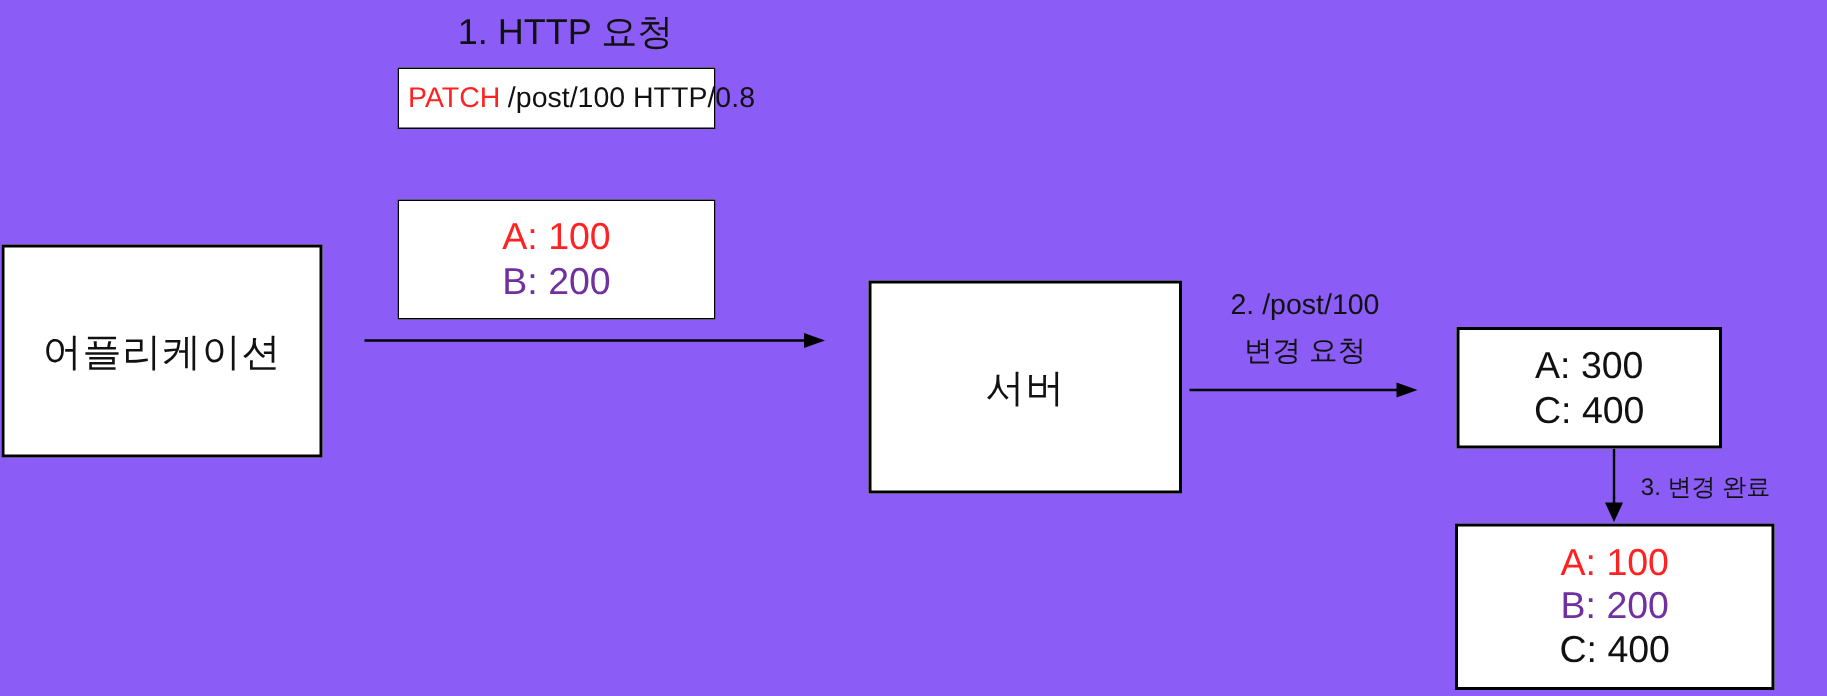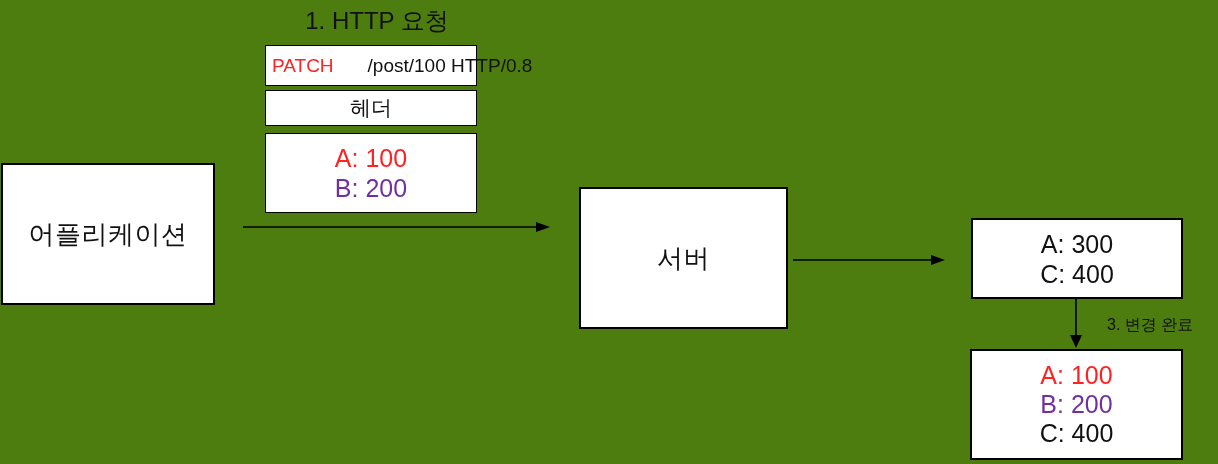--- a/index.html
+++ b/index.html
@@ -5,21 +5,21 @@
   * { margin: 0; padding: 0; box-sizing: border-box; }
   html, body { background: #ffffff; }
   body {
     width: 1218px; height: 464px;
     font-family: "Liberation Sans", "DejaVu Sans", sans-serif;
     color: #111111;
   }
   .canvas {
     position: relative;
     width: 1218px; height: 464px;
-    background: #4d7c0f;
+    background: #8b5cf6;
     overflow: hidden;
   }
   .arrows {
     position: absolute; left: 0; top: 0;
     width: 1218px; height: 464px;
     pointer-events: none;
   }
   .box {
     position: absolute;
     background: #ffffff;
@@ -38,21 +38,20 @@
     white-space: nowrap;
   }
   .title-label { font-size: 24px; }
   .request-box {
     left: 265px; top: 45px; width: 212px; height: 41px;
     flex-direction: row;
     justify-content: flex-start;
     padding-left: 6px;
     font-size: 19px;
     white-space: pre;
-    gap: 29px;
   }
   .request-method { margin-right: 5px; }
   .header-box {
     left: 265px; top: 90px; width: 212px; height: 36px;
     font-size: 21px;
   }
   .body-box {
     left: 265px; top: 133px; width: 212px; height: 80px;
     font-size: 25px; line-height: 30px;
   }
@@ -60,26 +59,26 @@
   .server-box { left: 579px; top: 157px; width: 209px; height: 142px; margin-top: 30px; }
   .step2-label {
     left: 795px; top: 188px; width: 150px;
     font-size: 19px; line-height: 31px;
   }
   .resource-path-label {
     left: 1008px; top: 180px; width: 120px;
     font-size: 18px;
   }
   .resource-box {
-    left: 971px; top: 218px; width: 212px; height: 81px;
+    left: 971px; top: 218px; width: 177px; height: 81px;
     font-size: 25px; line-height: 30px;
   }
   .step3-label {
     left: 1087px; top: 315px; width: 100px;
-    font-size: 16px; text-align: left; margin-left: 20px;
+    font-size: 16px; text-align: center;
   }
   .result-box {
     left: 970px; top: 349px; width: 213px; height: 111px;
     font-size: 25px; line-height: 29px;
   }
 </style>
 </head>
 <body>
 
 <div class="canvas">
@@ -99,37 +98,38 @@
     </g>
   </svg>
 
   <div class="free-label title-label" style="left:271px; top:5px; width:212px;">1. HTTP 요청</div>
 
   <div class="box thin request-box">
     <span class="request-method" style="color: rgb(255, 34, 34);">PATCH</span>
     <span>/post/100 HTTP/0.8</span>
   </div>
 
-  <div class="box thin header-box">
-    <span>헤더</span>
-  </div>
 
   <div class="box thin body-box">
     <div style="color: rgb(255, 34, 34);">A: 100</div>
     <div style="color: rgb(112, 48, 160);">B: 200</div>
   </div>
 
   <div class="box app-box">
     <span class="node-label">어플리케이션</span>
   </div>
 
   <div class="box server-box">
     <span class="node-label">서버</span>
   </div>
 
+  <div class="free-label step2-label">
+    <div>2. /post/100</div>
+    <div>변경 요청</div>
+  </div>
 
 
   <div class="box resource-box">
     <div>A: 300</div>
     <div>C: 400</div>
   </div>
 
   <div class="free-label step3-label">3. 변경 완료</div>
 
   <div class="box result-box">

